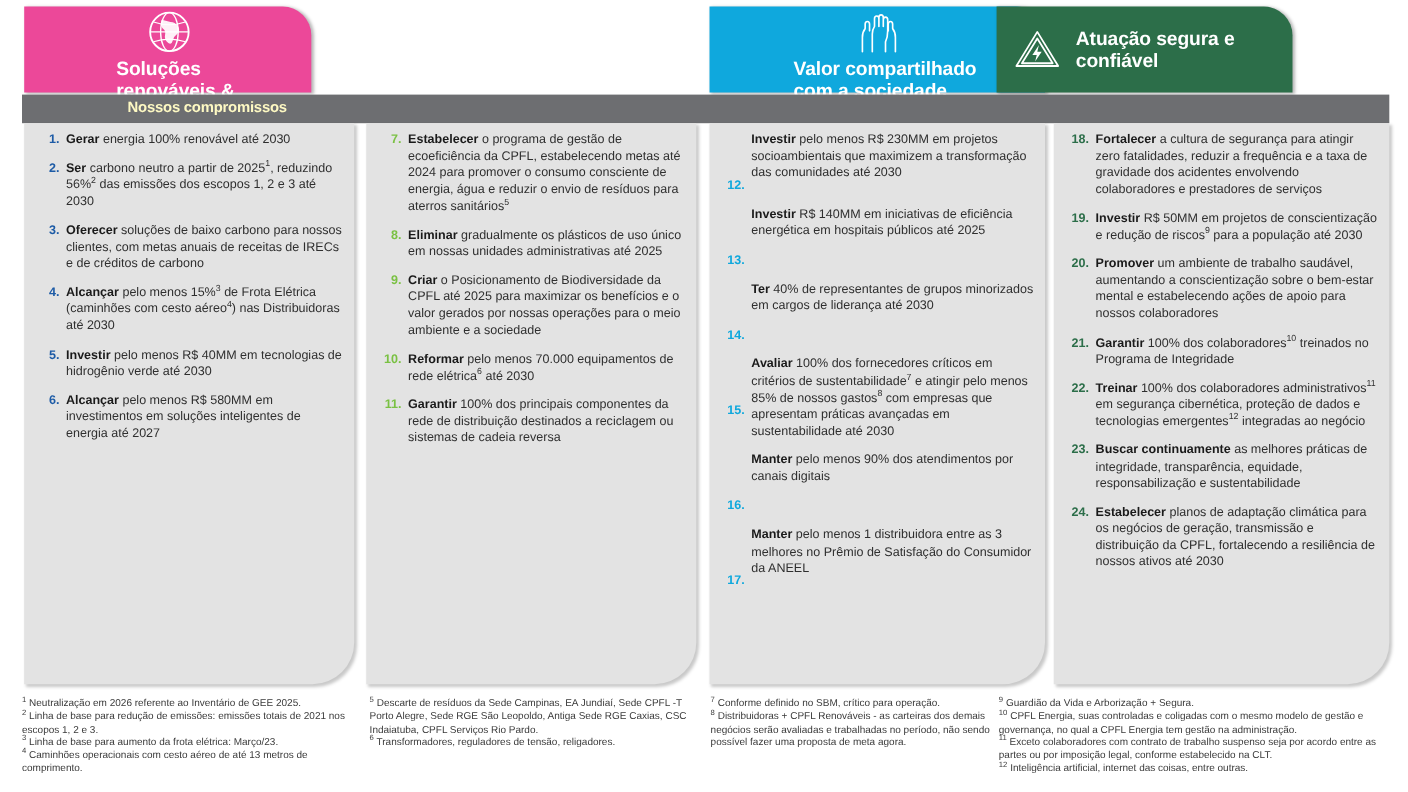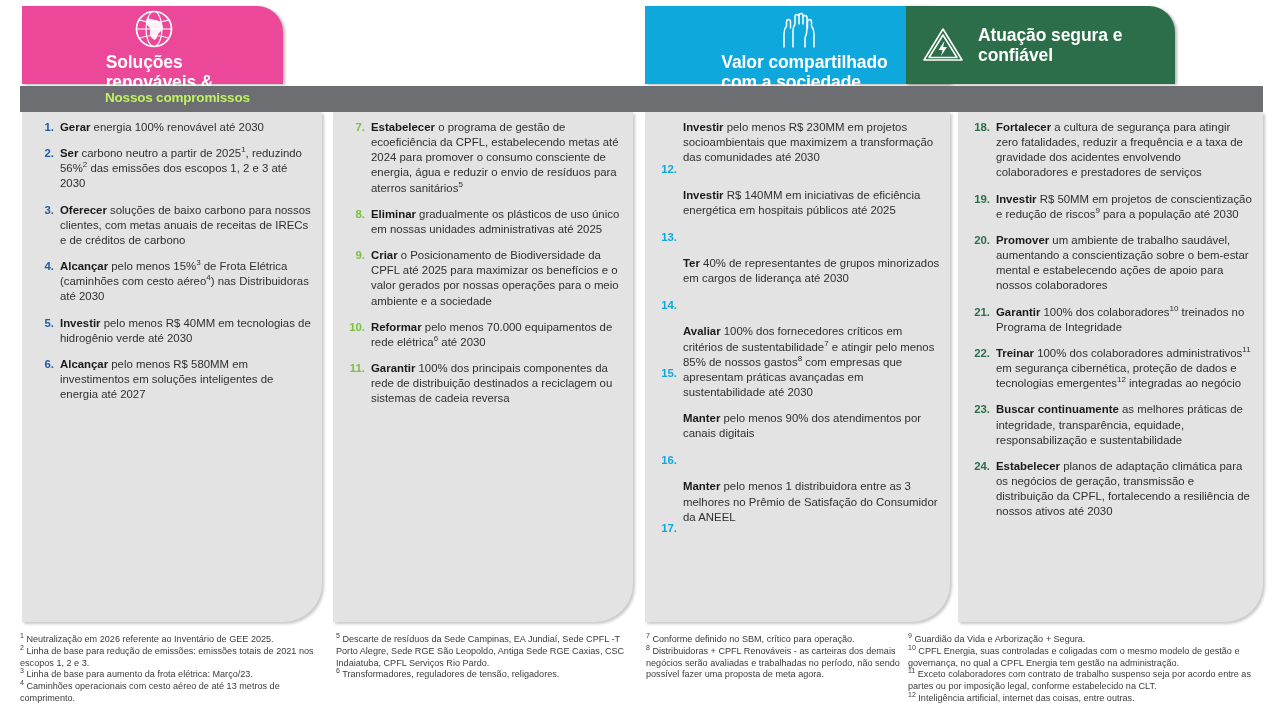--- a/index.html
+++ b/index.html
@@ -67,25 +67,25 @@
   .gray-band {
     position: absolute;
     top: 86px;
     left: 20px;
     width: 1243px;
     height: 26px;
     background: #6d6e71;
   }
   .gray-band-label {
     position: absolute;
-    left: 85px;
+    left: 96px;
     top: 4px;
     font-size: 13.5px;
     font-weight: bold;
-    color: #bef264;
+    color: #fef9c3;
     letter-spacing: -0.2px;
   }
 
   
   .col {
     position: absolute;
     top: 112px;
     background: #e3e3e3;
     border-bottom-right-radius: 38px;
     box-sizing: border-box;

